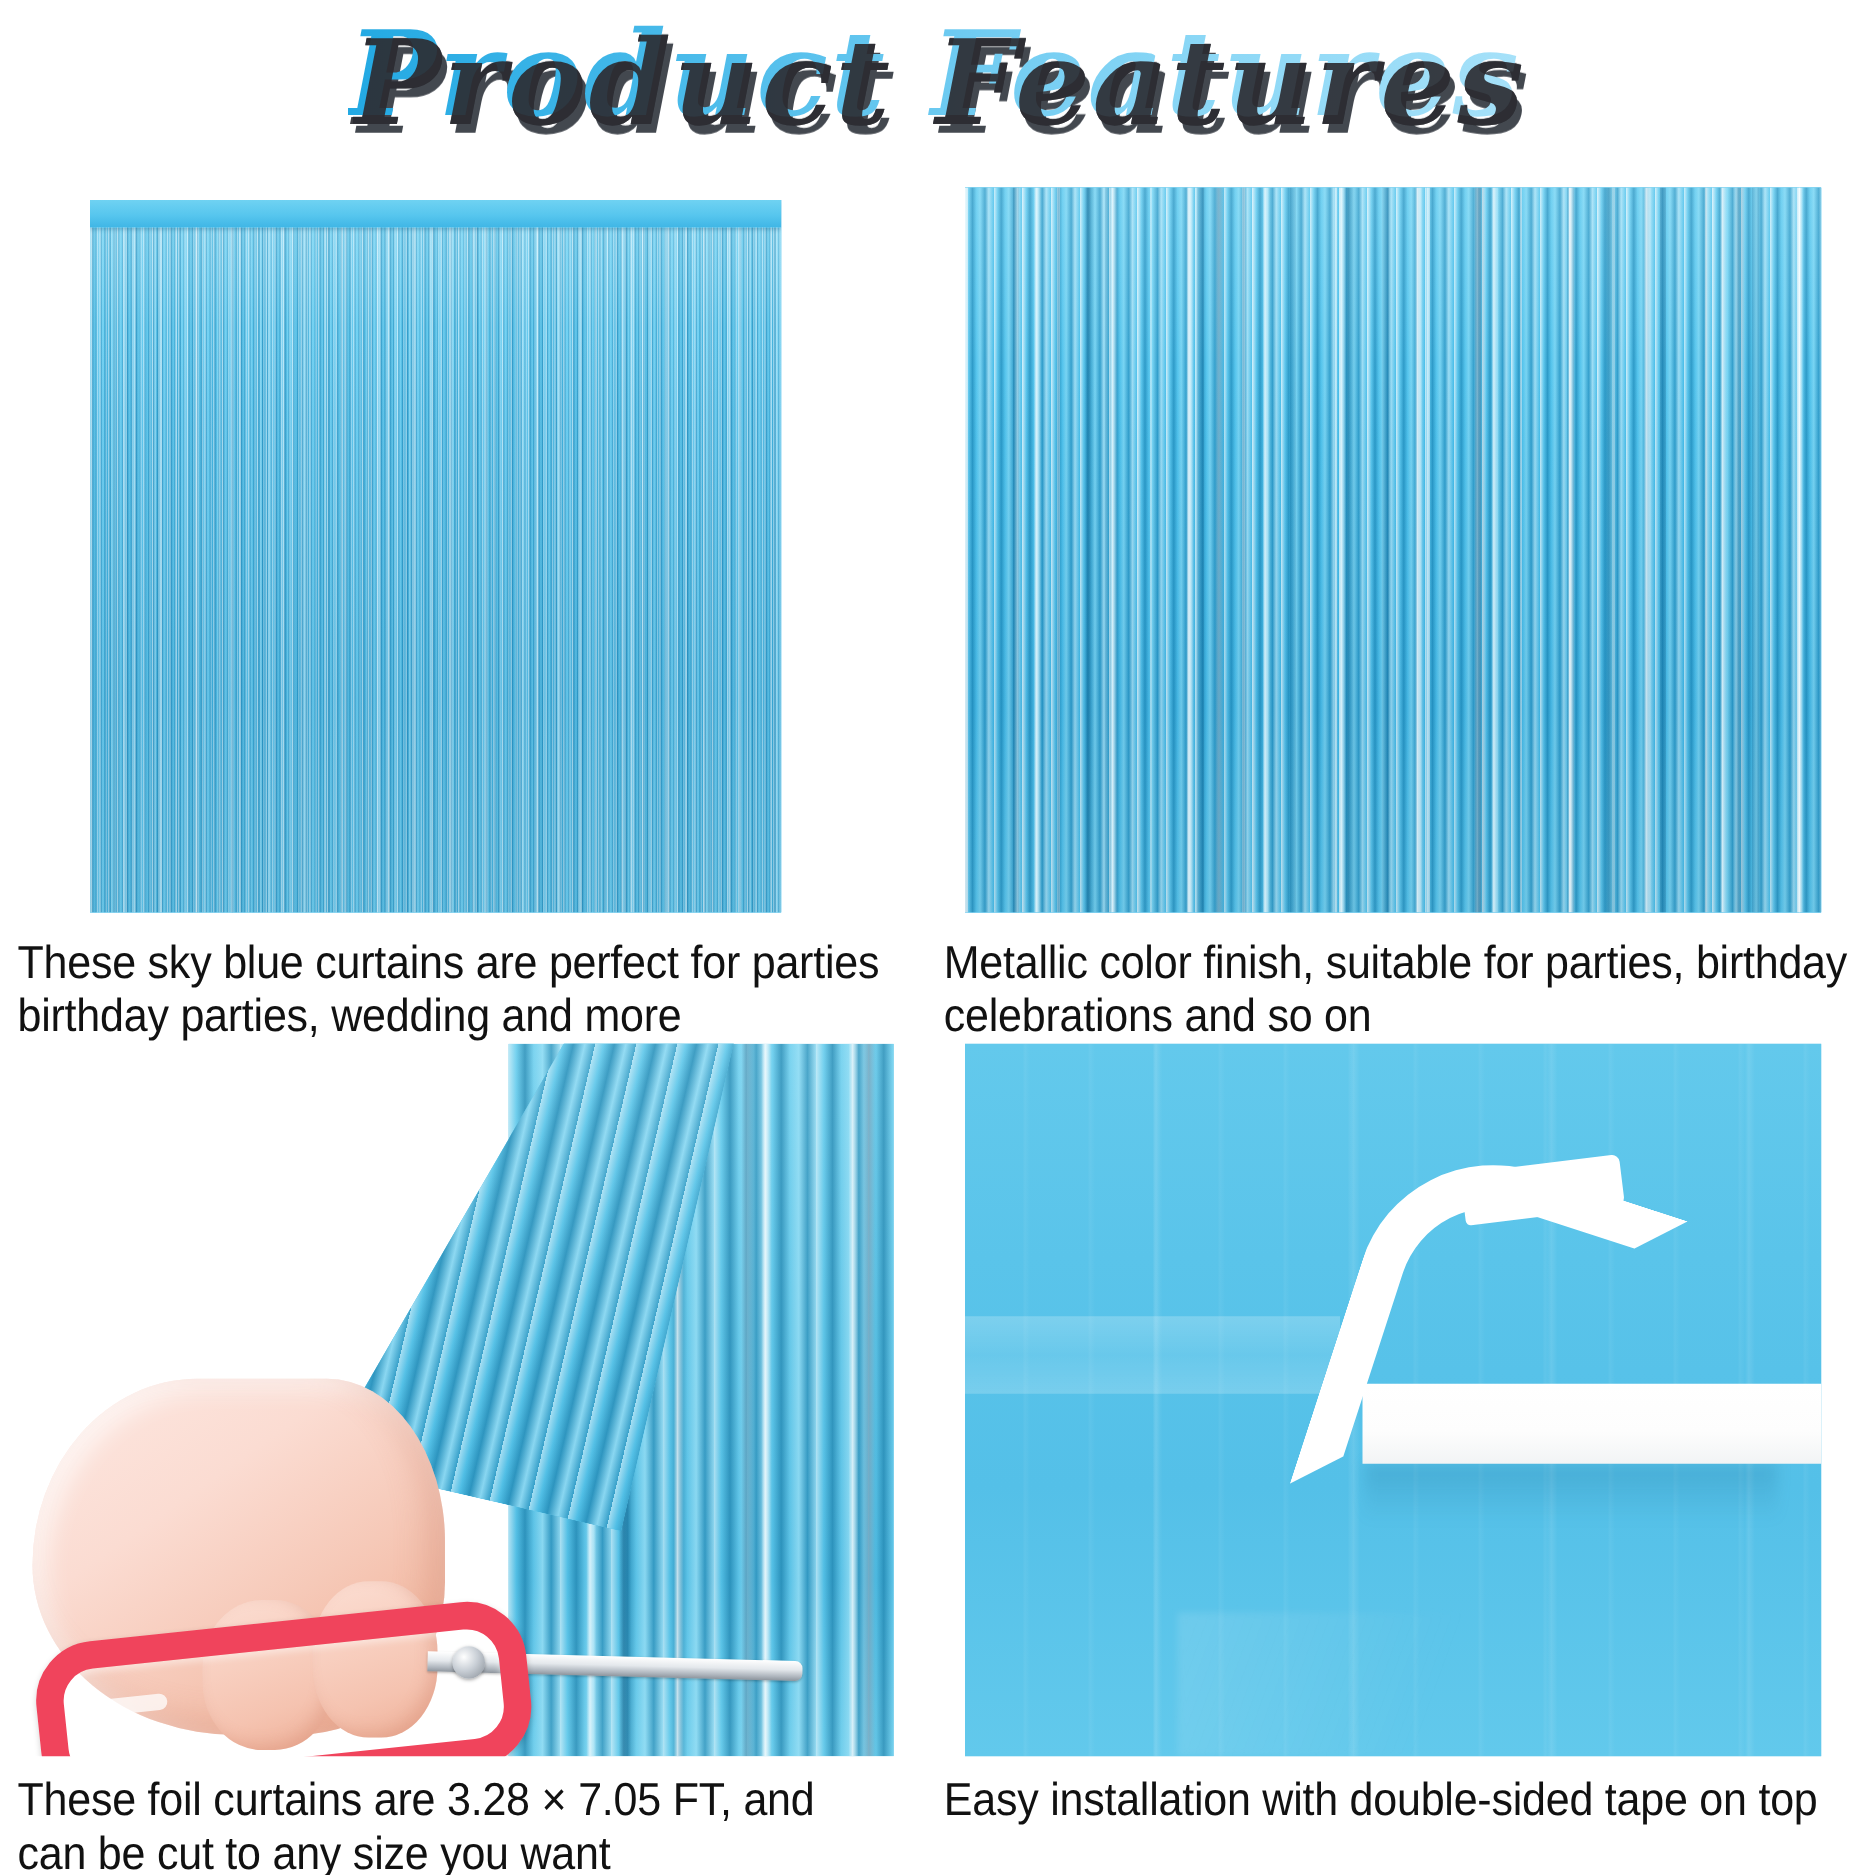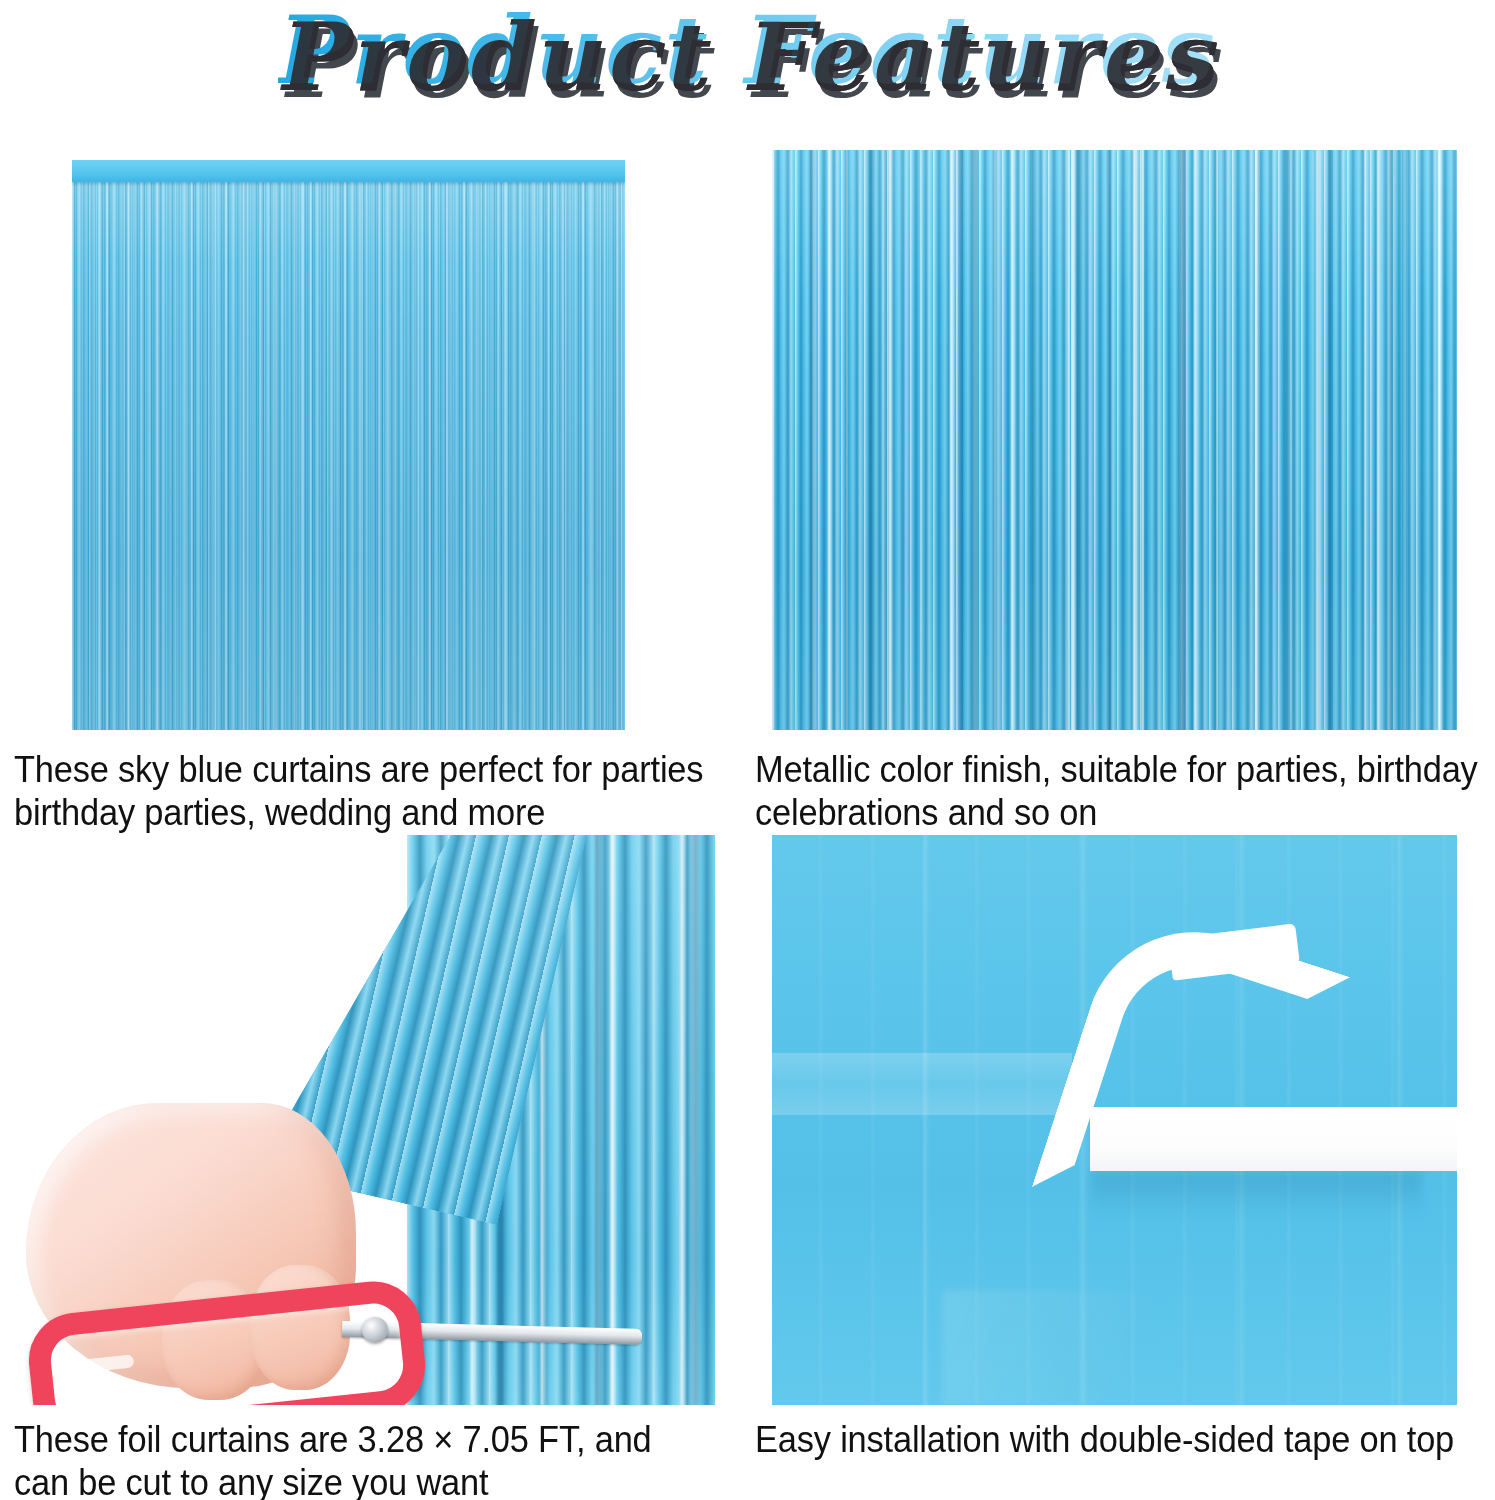--- a/index.html
+++ b/index.html
@@ -17,21 +17,21 @@
   }
 
   
   .title-wrap {
     position: absolute;
     left: 0;
     top: 0;
     width: 1495px;
     height: 120px;
     display: flex;
-    align-items: flex-start;
+    align-items: center;
     justify-content: center;
   }
   .title {
     font-family: "DejaVu Serif", "Liberation Serif", serif;
     font-weight: bold;
     font-style: italic;
     font-size: 94px;
     line-height: 100px;
     letter-spacing: 2px;
     white-space: nowrap;

